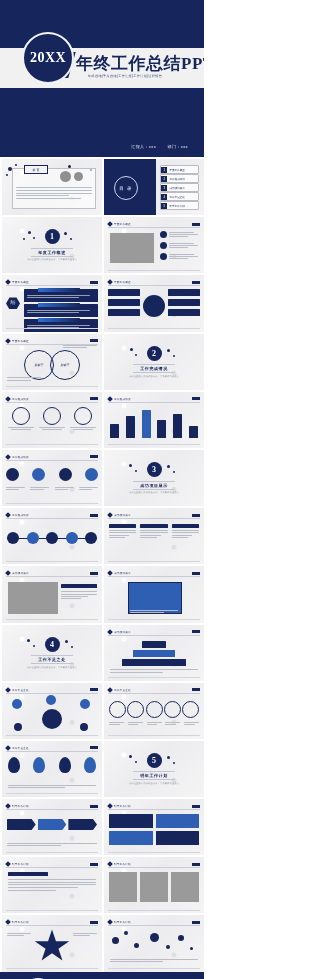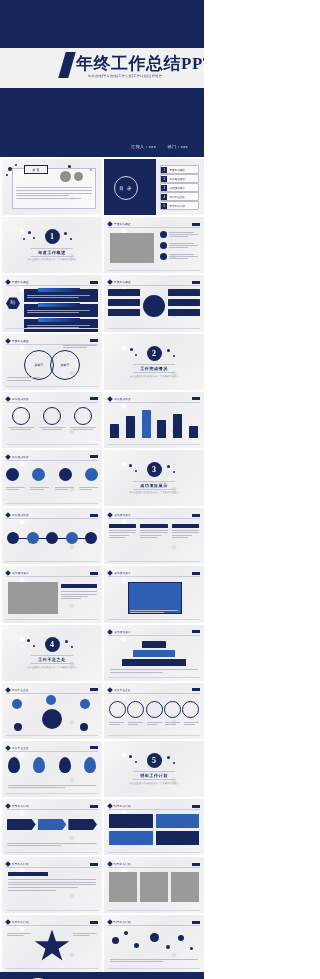--- a/index.html
+++ b/index.html
@@ -97,20 +97,23 @@
        display:flex;align-items:center;justify-content:center;color:#fff;font-size:2.4px;text-align:center;line-height:1.2;}
 </style>
 </head>
 <body>
 
 <div class="page">
 
   <div class="titleslide">
     <div class="ts-band"></div>
     <div class="ts-slash"></div>
+    <div class="ts-circle">
+      <span class="ts-year">20XX</span>
+    </div>
     <div class="ts-main">年终工作总结PPT</div>
     <div class="ts-sub">年终总结|季度总结|工作汇报|工作计划|述职报告</div>
   </div>
 
   <div class="presenter">
     <div class="pres-txt">
       <span>汇报人：xxx</span>
       <span>部门：xxx</span>
     </div>
   </div>

